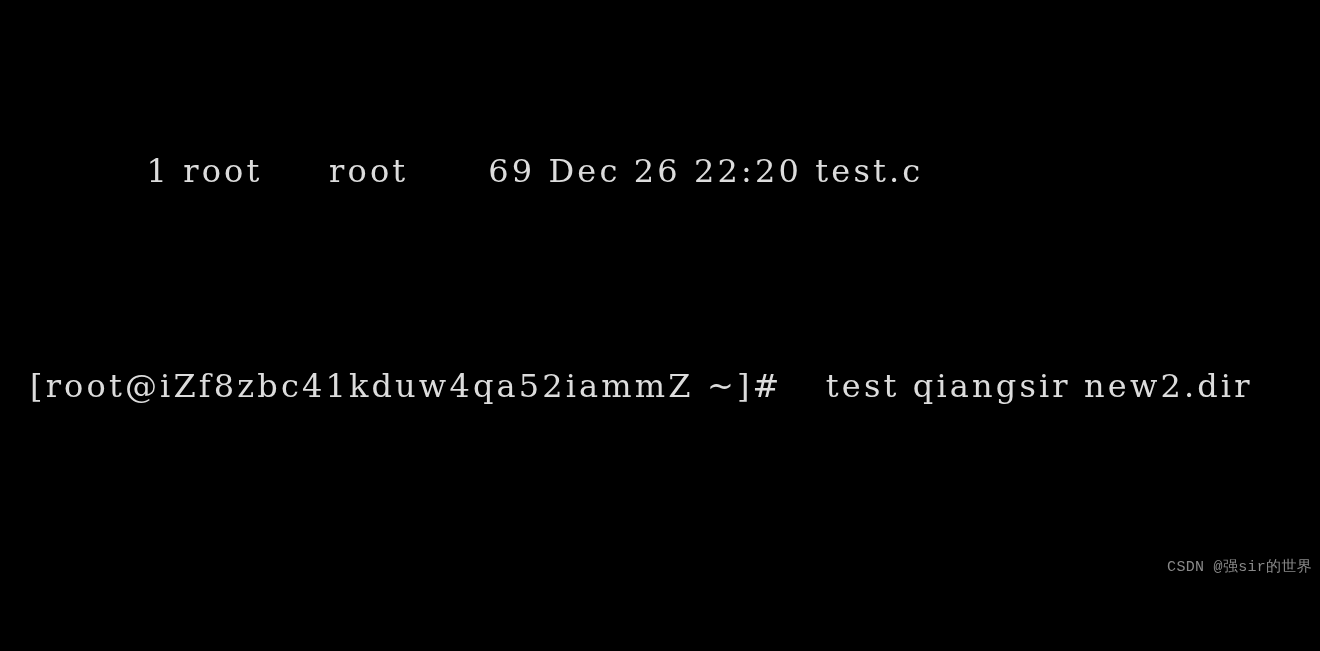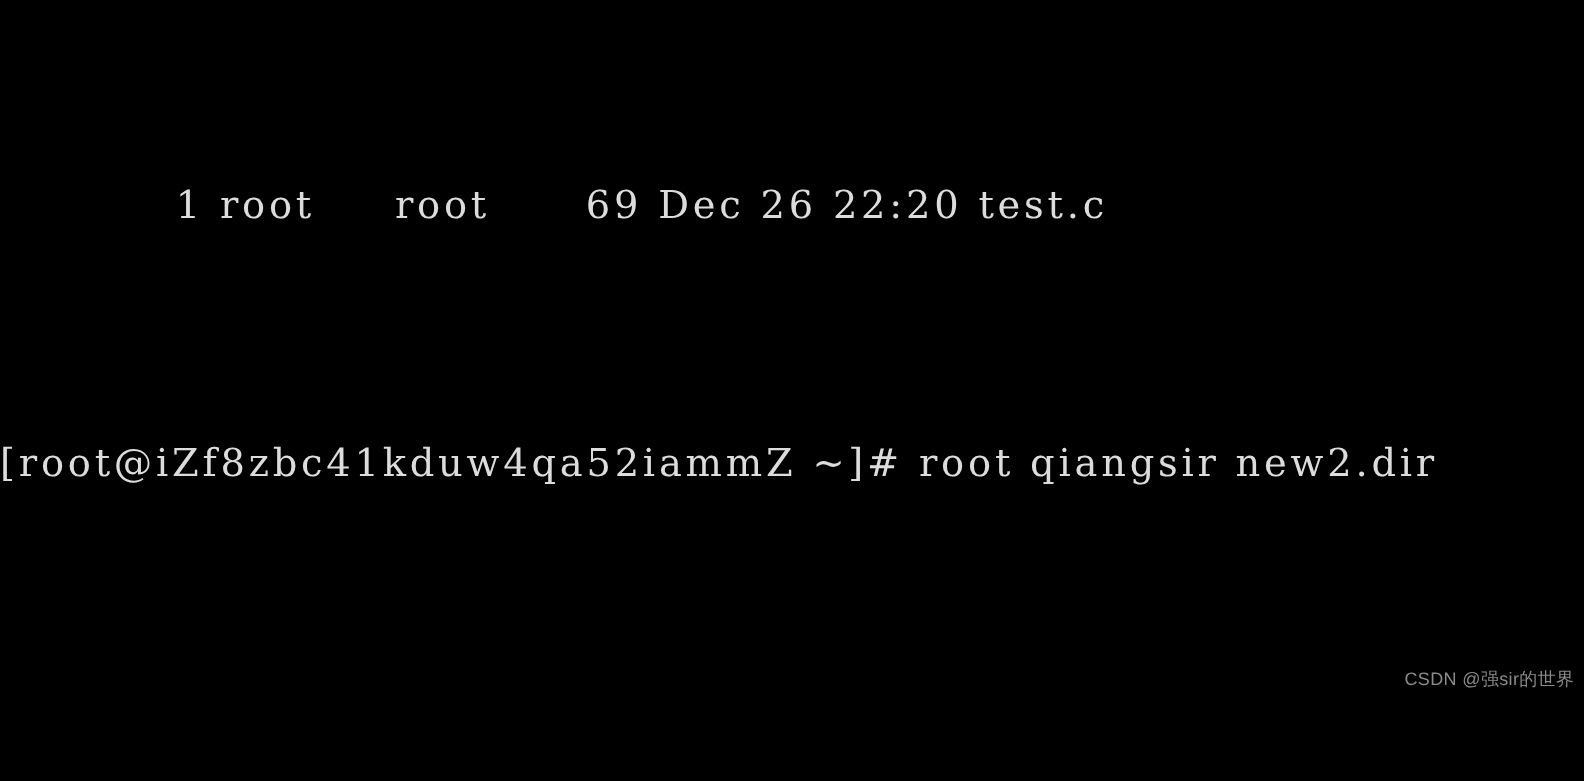--- a/index.html
+++ b/index.html
@@ -39,47 +39,47 @@
     height: 43px;
     white-space: pre;
     font-family: "DejaVu Serif", "Liberation Serif", serif;
     font-size: 32px;
     line-height: 43px;
     color: #dcdcdc;
     
     font-variant-numeric: tabular-nums;
   }
 
-  .line span { white-space: pre; }
+  .line span { white-space: pre; margin-left: 30px; }
 
   .clipped-top { color: #dcdcdc; }
 
   #watermark {
     position: absolute;
     right: 8px;
     bottom: 6px;
-    font-family: Liberation Sans, sans-serif;
+    font-family: Liberation Mono, monospace;
     font-size: 15px;
     color: #8a8a8a;
     letter-spacing: 0.3px;
     white-space: pre;
   }
 </style>
 </head>
 <body>
 
 <div id="terminal" style="background: rgb(0, 0, 0);">
 
   <div id="screen" style="color: rgb(220, 220, 220);">
 
     
     <div class="line clipped-top" style="letter-spacing: 3.141px;">           1 root     root      69 Dec 26 22:20 test.c</div>
 
     
-    <div class="line" style="letter-spacing: 3.141px;"><span>[root@iZf8zbc41kduw4qa52iammZ ~]# </span><span>root qiangsir new2.dir</span></div>
+    <div class="line" style="letter-spacing: 3.141px;"><span>[root@iZf8zbc41kduw4qa52iammZ ~]# </span><span>test qiangsir new2.dir</span></div>
 
     
 
     
     
 
     
 
     
 

